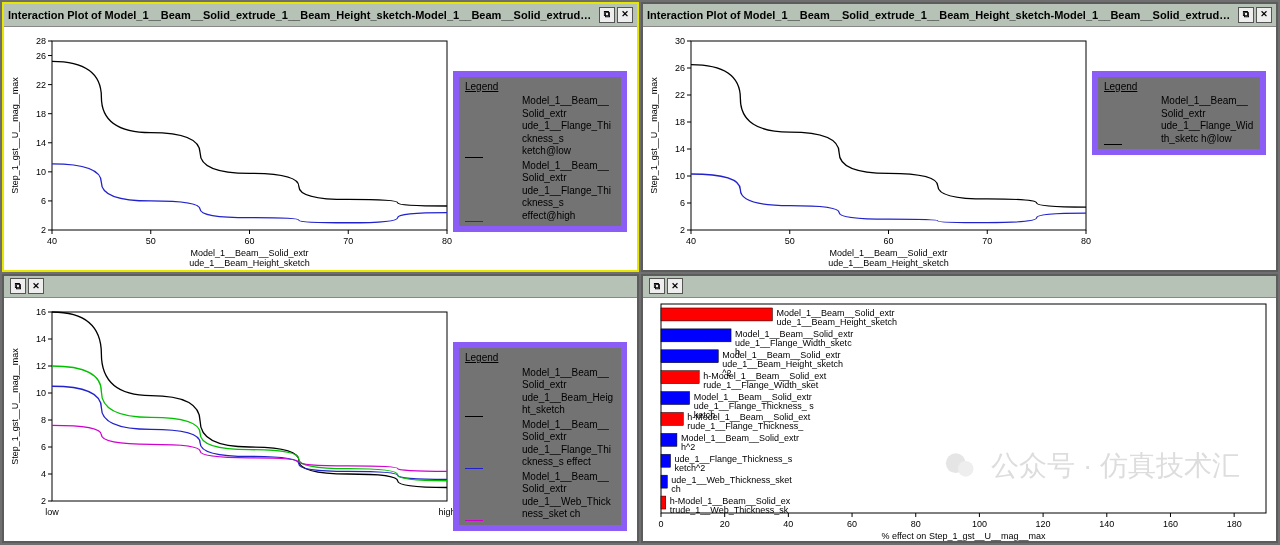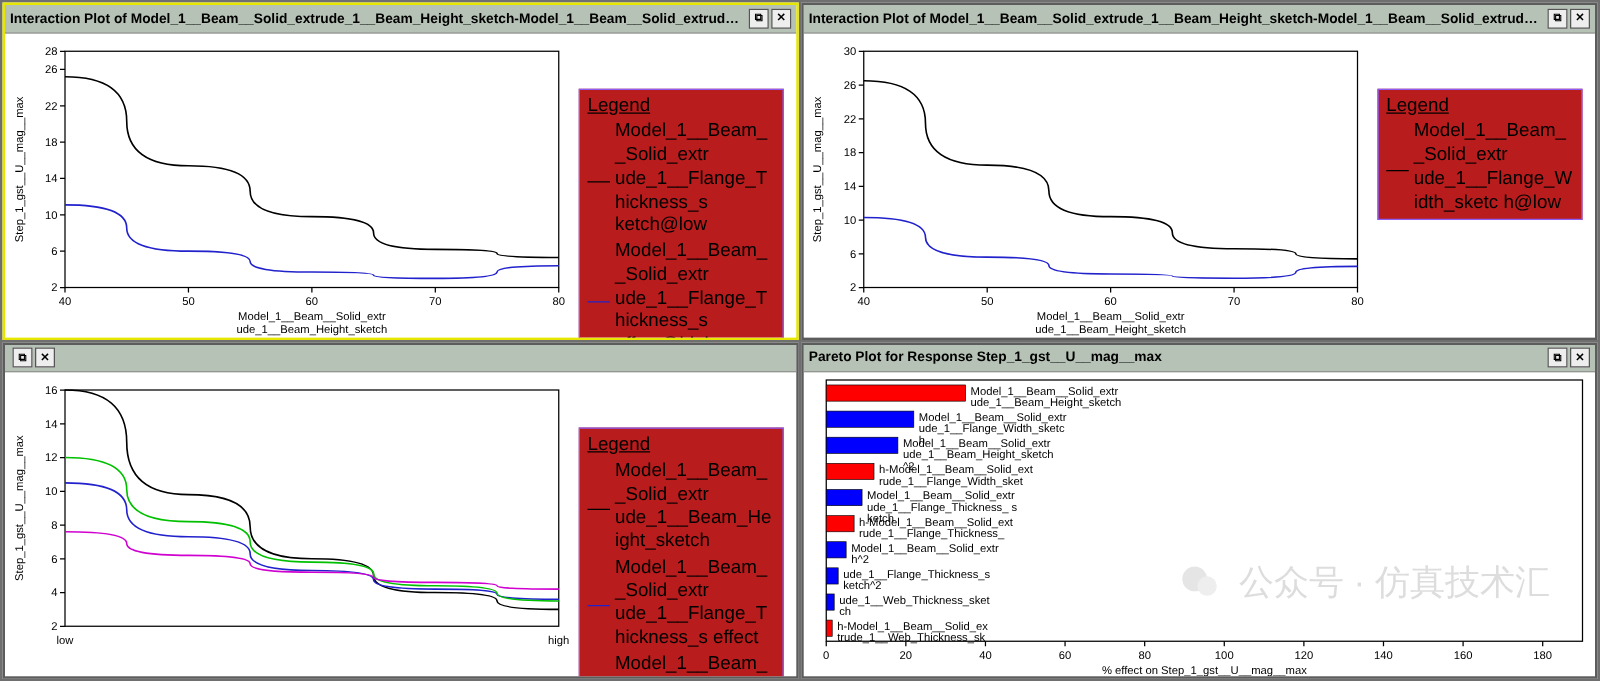--- a/index.html
+++ b/index.html
@@ -40,23 +40,23 @@
     font-weight: bold;
     height: 18px;
     border-bottom: 1px solid #888;
   }
   .panel-title .tx { flex: 1; white-space: nowrap; overflow: hidden; text-overflow: ellipsis; color:#000; }
   .panel-title .icon-btn { width: 14px; height: 14px; margin-left: 2px; display:flex;align-items:center;justify-content:center; border:1px solid #555; background:#eee; font-size:9px; line-height:1; cursor:pointer; }
   .plot-area { flex:1; position: relative; background:#fff; }
   svg { display:block; }
   .axis-label { font-size:9px; fill:#000; }
   .tick-label { font-size:9px; fill:#000; }
-  .legend-box { position:absolute; border:1px solid #8b5cf6; background:#b91c1c; font-size:15px; padding:4px 6px; line-height:1.25; }
+  .legend-box { position:absolute; border:6px solid #8b5cf6; background:#737373; font-size:10px; padding:4px 6px; line-height:1.25; }
   .legend-title { text-decoration: underline; margin-bottom:2px;}
-  .legend-entry { display:flex; align-items:center; margin-top:2px; max-width:150px; }
+  .legend-entry { display:flex; align-items:flex-end; margin-top:2px; max-width:150px;gap:35px; }
   .legend-swatch { flex:0 0 18px; height:0; border-top:1px solid; margin-top:5px; margin-right:4px;}
   .legend-text { flex:1; word-break:break-word; }
   .pareto-label { font-size:9px; }
   .watermark { position:fixed; right:40px; bottom:60px; font-size:28px; color:#bbb; opacity:0.5; display:flex; align-items:center; gap:14px; pointer-events:none;}
 </style>
 </head>
 <body>
 
 <div class="grid">
 
@@ -211,21 +211,20 @@
           <div class="legend-entry">
             <div class="legend-swatch" style="border-color: rgb(208, 0, 208);"></div>
             <div class="legend-text">Model_1__Beam__Solid_extr ude_1__Web_Thickness_sket ch</div>
           </div>
         </div>
     </div>
   </div>
 
   <div class="panel">
     <div class="panel-title">
-      <span class="tx">Pareto Plot for Response Step_1_gst__U__mag__max</span>
       <span class="icon-btn">⧉</span>
       <span class="icon-btn">✕</span>
     </div>
     <div class="plot-area">
       <svg id="svg-br" width="100%" height="100%" viewBox="0 0 633 243">
           <rect x="18" y="6" width="605" height="209" fill="none" stroke="#000"></rect>
           <line x1="18" y1="215" x2="18" y2="219" stroke="#000"></line>
           <text x="18" y="229" class="tick-label" text-anchor="middle">0</text>
           <line x1="81.68421052631578" y1="215" x2="81.68421052631578" y2="219" stroke="#000"></line>
           <text x="81.68421052631578" y="229" class="tick-label" text-anchor="middle">20</text>

